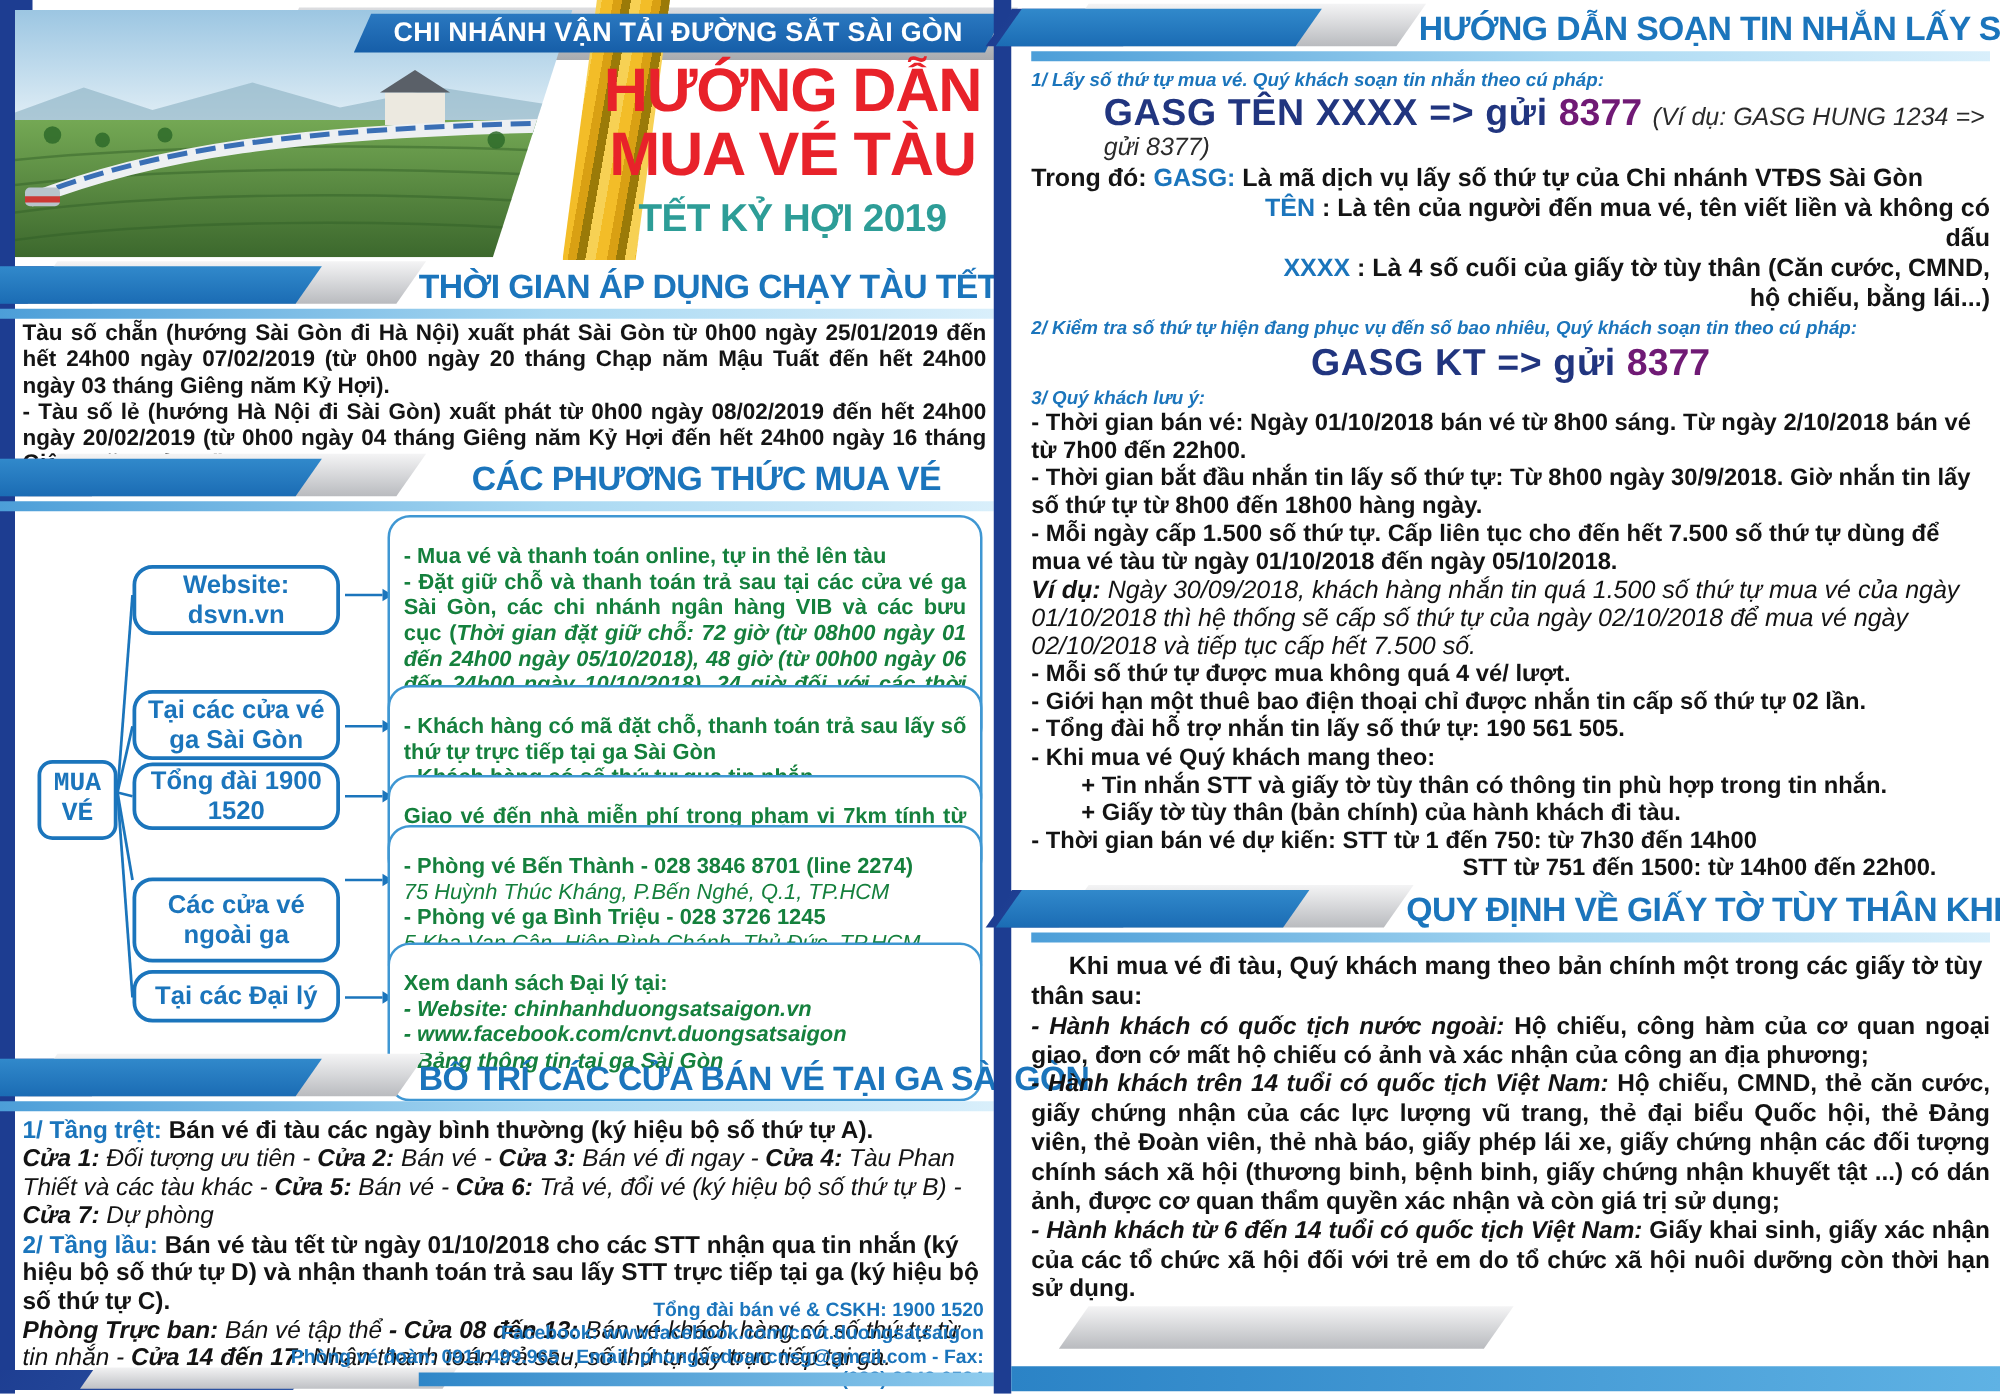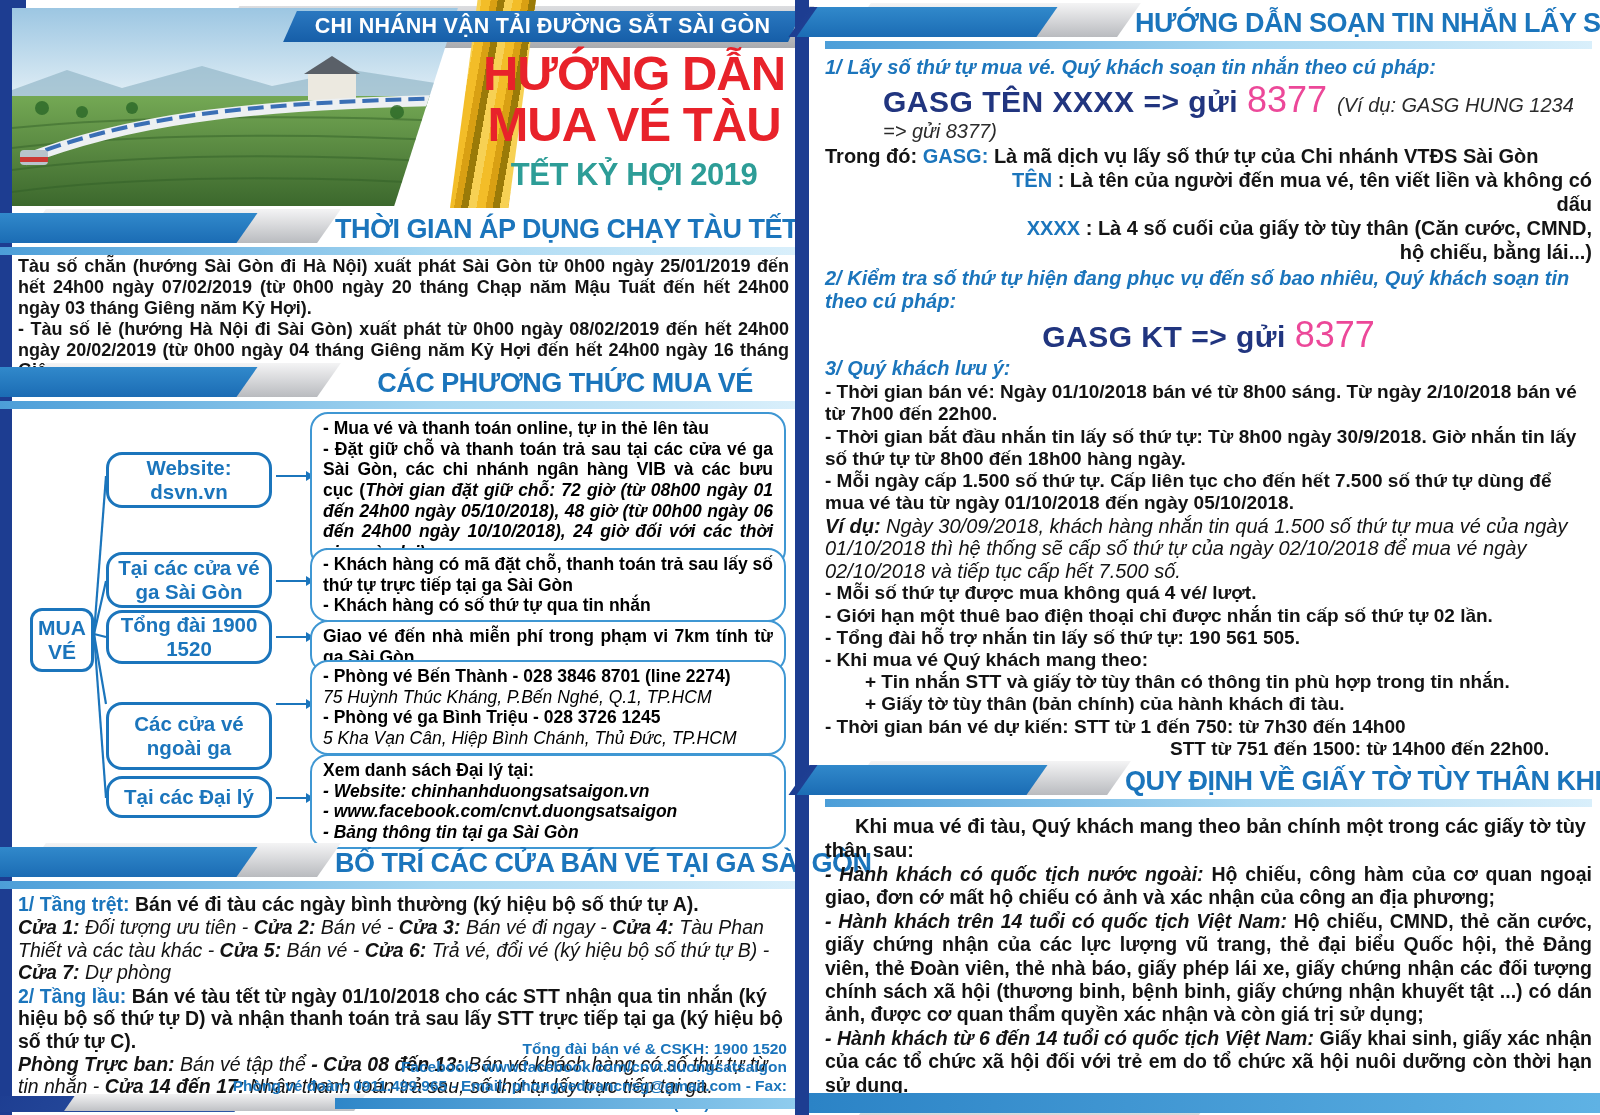--- a/index.html
+++ b/index.html
@@ -7,21 +7,21 @@
     width:1600px;height:1115px;position:relative;background:#fff;
     font-family:"Liberation Sans","DejaVu Sans",sans-serif;color:#161616;
     overflow:hidden;-webkit-font-smoothing:antialiased;
   }
   
   .r-b{font-weight:bold}
   .r-i{font-style:italic}
   .r-bi{font-weight:bold;font-style:italic}
   .r-blue{color:#1b75bc}
   .r-syn{font-weight:800;font-size:30px;color:#21357f;letter-spacing:.5px}
-  .r-syn8{font-weight:400;font-size:36px;color:#ec4899}
+  .r-syn8{font-weight:700;font-size:30px;color:#701a75}
   .r-ex{font-style:italic;font-weight:normal;font-size:20px;color:#2b2b2b}
 
   
   .panel{position:absolute;top:0;height:1115px;}
   .panel-left{left:0;width:795px;}
   .panel-right{left:795px;width:805px;}
   .navy-bar{position:absolute;left:0;top:0;width:12px;height:1115px;background:#1d3d91;}
   .navy-corner{position:absolute;left:0;top:0;width:26px;height:48px;background:#1d3d91;}
   .navy-divider{position:absolute;left:0;top:0;width:14px;height:1115px;background:#1d3d91;}
 
@@ -57,52 +57,52 @@
 
   
   .schedule-text{position:absolute;left:18px;right:6px;top:256px;font-size:18px;font-weight:bold;
      line-height:1.16;text-align:justify;color:#141414;}
   .schedule-text p{margin:0;}
 
   
   .diagram{position:absolute;left:14px;top:412px;width:772px;height:432px;}
   .diagram svg.connectors{position:absolute;left:0;top:0;}
   .root-node{position:absolute;left:16px;top:196px;width:58px;padding:5px 0;border:3px solid #1b75bc;
-     border-radius:12px;background:#fff;color:#1b75bc;font-weight:800;font-size:21px;line-height:1.15;text-align:center;}
+     border-radius:12px;background:#fff;color:#1b75bc;font-weight:800;font-size:21px;line-height:1.15;text-align:center;font-family:Liberation Mono, monospace;}
   .d-label{position:absolute;left:92px;width:166px;border:3px solid #1b75bc;border-radius:16px;background:#fff;
      color:#1b75bc;font-weight:800;font-size:20.5px;line-height:1.15;text-align:center;
      display:flex;align-items:center;justify-content:center;padding:3px 4px;box-sizing:border-box;}
   .l1{top:40px;height:56px;} .l2{top:140px;height:56px;text-align:center;} .l3{top:198px;height:54px;}
   .l4{top:264px;height:68px;margin-top:26px;} .l5{top:364px;height:42px;}
   .d-arrow{position:absolute;left:262px;width:30px;height:2px;background:#1b75bc;}
   .d-arrow::after{content:"";position:absolute;right:-8px;top:-4px;border-left:8px solid #1b75bc;
      border-top:5px solid transparent;border-bottom:5px solid transparent;}
   .a1{top:63px;} .a2{top:168px;} .a3{top:224px;} .a4{top:291px;} .a5{top:385px;}
   .d-detail{position:absolute;left:296px;width:450px;border:2.5px solid #3f97d3;border-radius:18px;
-     background:#fff;padding:4px 11px;font-size:17.5px;line-height:1.18;color:#000000;text-align:justify;}
+     background:#fff;padding:20px 11px;font-size:17.5px;line-height:1.18;color:#15803d;text-align:justify;}
   .b1{top:0;} .b2{top:136px;} .b3{top:208px;} .b4{top:248px;} .b5{top:342px;}
 
   
   .layout-text{position:absolute;left:18px;right:4px;top:893px;font-size:19.5px;line-height:1.15;color:#131313;}
   .layout-text div{margin:0 0 1px 0;}
   .contact{position:absolute;right:8px;left:200px;top:1040px;text-align:right;color:#1b75bc;
      font-weight:bold;font-size:15.5px;line-height:1.18;}
   .foot-swoosh{position:absolute;left:0;bottom:0;width:795px;height:22px;}
   .fs-navy{position:absolute;left:-20px;top:3px;width:260px;height:16px;transform:skewX(-35deg);
      background:linear-gradient(90deg,#1d3d91,#2d55a5);}
   .fs-silver{position:absolute;left:70px;top:1px;width:290px;height:17px;transform:skewX(-35deg);
      background:linear-gradient(180deg,#f2f2f3,#bfc1c5);}
   .fs-blue{position:absolute;left:335px;right:0;top:5px;height:11px;
      background:linear-gradient(90deg,#2e86c8,#8fccee);}
 
   
   .rp-content{position:absolute;left:30px;right:8px;top:0;}
   .rp-head{position:relative;height:52px;margin-bottom:4px;}
   .rp-head .sec-head{top:6px;}
-  .step-title{color:#1b75bc;font-weight:bold;font-style:italic;font-size:20px;line-height:1.15;margin:3px 0 1px 0;}
+  .step-title{color:#1b75bc;font-weight:bold;font-style:italic;font-size:15px;line-height:1.15;margin:3px 0 1px 0;}
   .syntax-line{margin:1px 0 2px 58px;line-height:1.1;}
   .syntax-line2{text-align:center;margin:2px 0 2px 0;line-height:1.1;}
   .where-line{font-size:20px;line-height:1.2;color:#141414;}
   .where-ind{padding-left:182px;text-align:right;}
   .note{font-size:19px;line-height:1.17;color:#131313;margin:0;}
   .ind{padding-left:40px;}
   .ind2{padding-left:345px;}
   .ex-line{font-size:20px;line-height:1.13;}
   .rules-intro{font-size:20px;font-weight:bold;text-indent:30px;line-height:1.2;margin:4px 0 1px 0;color:#131313;}
   .rules-item{font-size:19.5px;line-height:1.2;text-align:justify;color:#131313;margin:0;}

